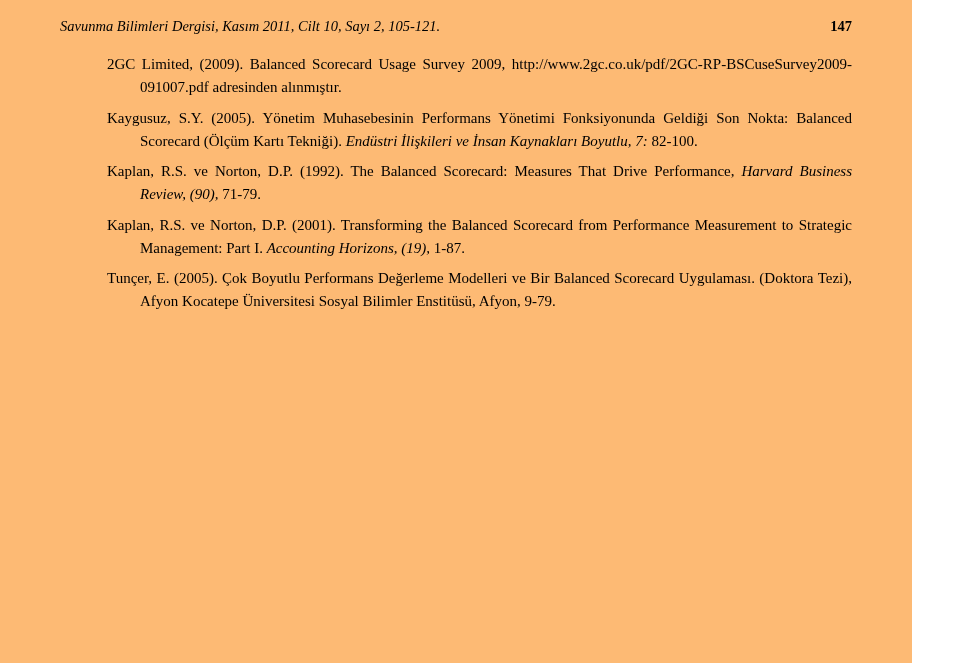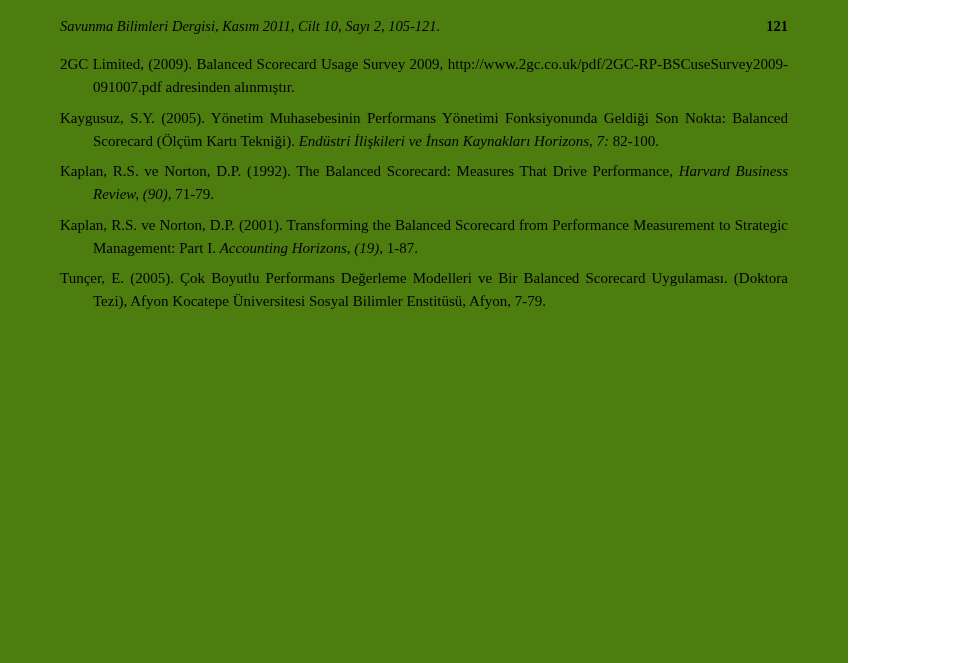--- a/index.html
+++ b/index.html
@@ -11,23 +11,23 @@
     body {
       background: #ffffff;
       font-family: "Times New Roman", Times, serif;
       font-size: 15px;
       color: #000000;
       width: 960px;
       min-height: 663px;
     }
 
     .page-container {
-      width: 848px;
+      width: 912px;
       min-height: 663px;
-      background: #4d7c0f;
+      background: #fdba74;
       padding: 18px 60px 30px 60px;
       position: relative;
       font-family: Liberation Serif, serif;
     }
 
     .header-row {
       display: flex;
       justify-content: space-between;
       align-items: baseline;
       border-bottom: none;
@@ -46,59 +46,60 @@
       font-weight: bold;
       color: #000;
       min-width: 40px;
       text-align: right;
     }
 
     .content-area {
       font-size: 15px;
       line-height: 1.55;
       text-align: justify;
+      margin-left: 47px;
     }
 
     .italic {
       font-style: italic;
     }
 
     .ref-entry {
       margin-bottom: 7px;
       text-indent: -2.2em;
       padding-left: 2.2em;
       text-align: justify;
     }
   </style>
 </head>
 <body>
 
 <div class="page-container">
   <div class="header-row">
     <span class="journal-title">Savunma Bilimleri Dergisi, Kasım 2011, Cilt 10, Sayı 2, 105-121.</span>
-    <span class="page-number">121</span>
+    <span class="page-number">147</span>
   </div>
 
   <div class="content-area">
 
     <div class="ref-entry">
       <span>2GC Limited, (2009). Balanced Scorecard Usage Survey 2009, http://www.2gc.co.uk/pdf/2GC-RP-BSCuseSurvey2009-091007.pdf adresinden alınmıştır.</span>
     </div>
 
     <div class="ref-entry">
-      <span>Kaygusuz, S.Y. (2005). Yönetim Muhasebesinin Performans Yönetimi Fonksiyonunda Geldiği Son Nokta: Balanced Scorecard (Ölçüm Kartı Tekniği). <span class="italic">Endüstri İlişkileri ve İnsan Kaynakları Horizons, 7:</span> 82-100.</span>
+      <span>Kaygusuz, S.Y. (2005). Yönetim Muhasebesinin Performans Yönetimi Fonksiyonunda Geldiği Son Nokta: Balanced Scorecard (Ölçüm Kartı Tekniği). <span class="italic">Endüstri İlişkileri ve İnsan Kaynakları Boyutlu, 7:</span> 82-100.</span>
     </div>
 
     <div class="ref-entry">
       <span>Kaplan, R.S. ve Norton, D.P. (1992). The Balanced Scorecard: Measures That Drive Performance, <span class="italic">Harvard Business Review, (90),</span> 71-79.</span>
     </div>
 
 
     <div class="ref-entry">
       <span>Kaplan, R.S. ve Norton, D.P. (2001). Transforming the Balanced Scorecard from Performance Measurement to Strategic Management: Part I. <span class="italic">Accounting Horizons, (19),</span> 1-87.</span>
     </div>
 
     <div class="ref-entry">
-      <span>Tunçer, E. (2005). Çok Boyutlu Performans Değerleme Modelleri ve Bir Balanced Scorecard Uygulaması. (Doktora Tezi), Afyon Kocatepe Üniversitesi Sosyal Bilimler Enstitüsü, Afyon, 7-79.</span>
+      <span>Tunçer, E. (2005). Çok Boyutlu Performans Değerleme Modelleri ve Bir Balanced Scorecard Uygulaması. (Doktora Tezi), Afyon Kocatepe Üniversitesi Sosyal Bilimler Enstitüsü, Afyon, 9-79.</span>
     </div>
 
   </div>
 </div>
 
 </body></html>

